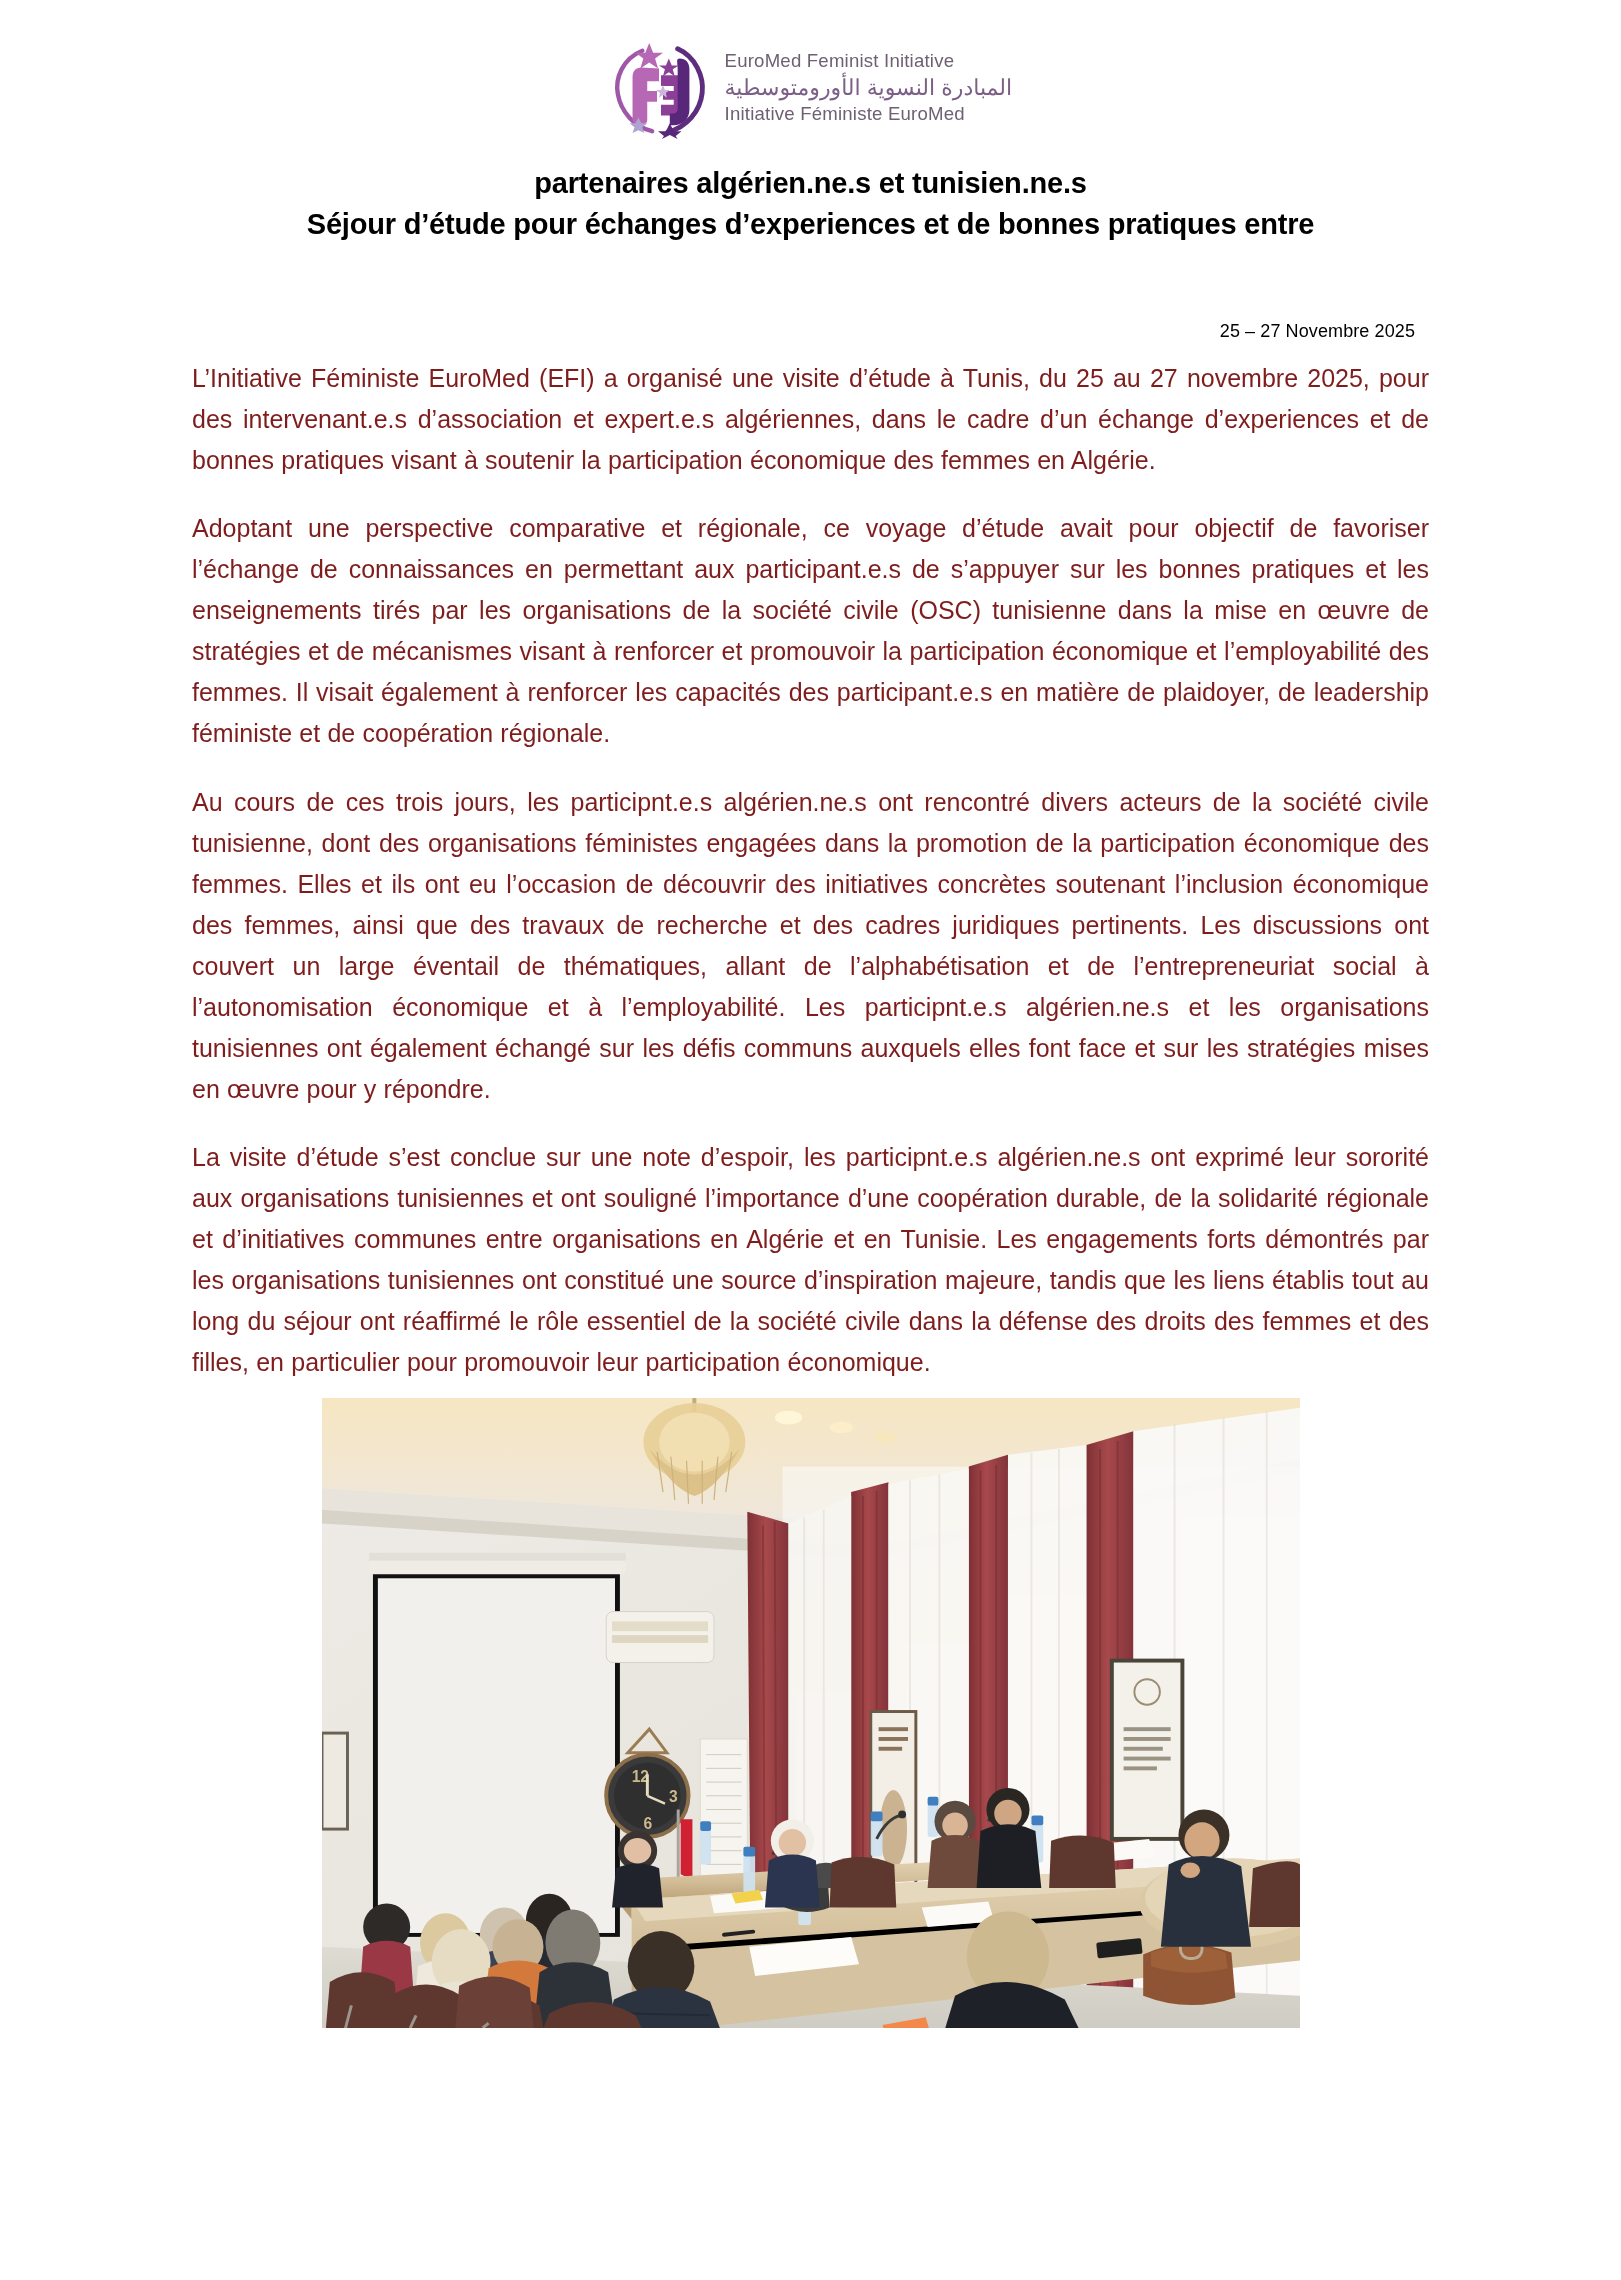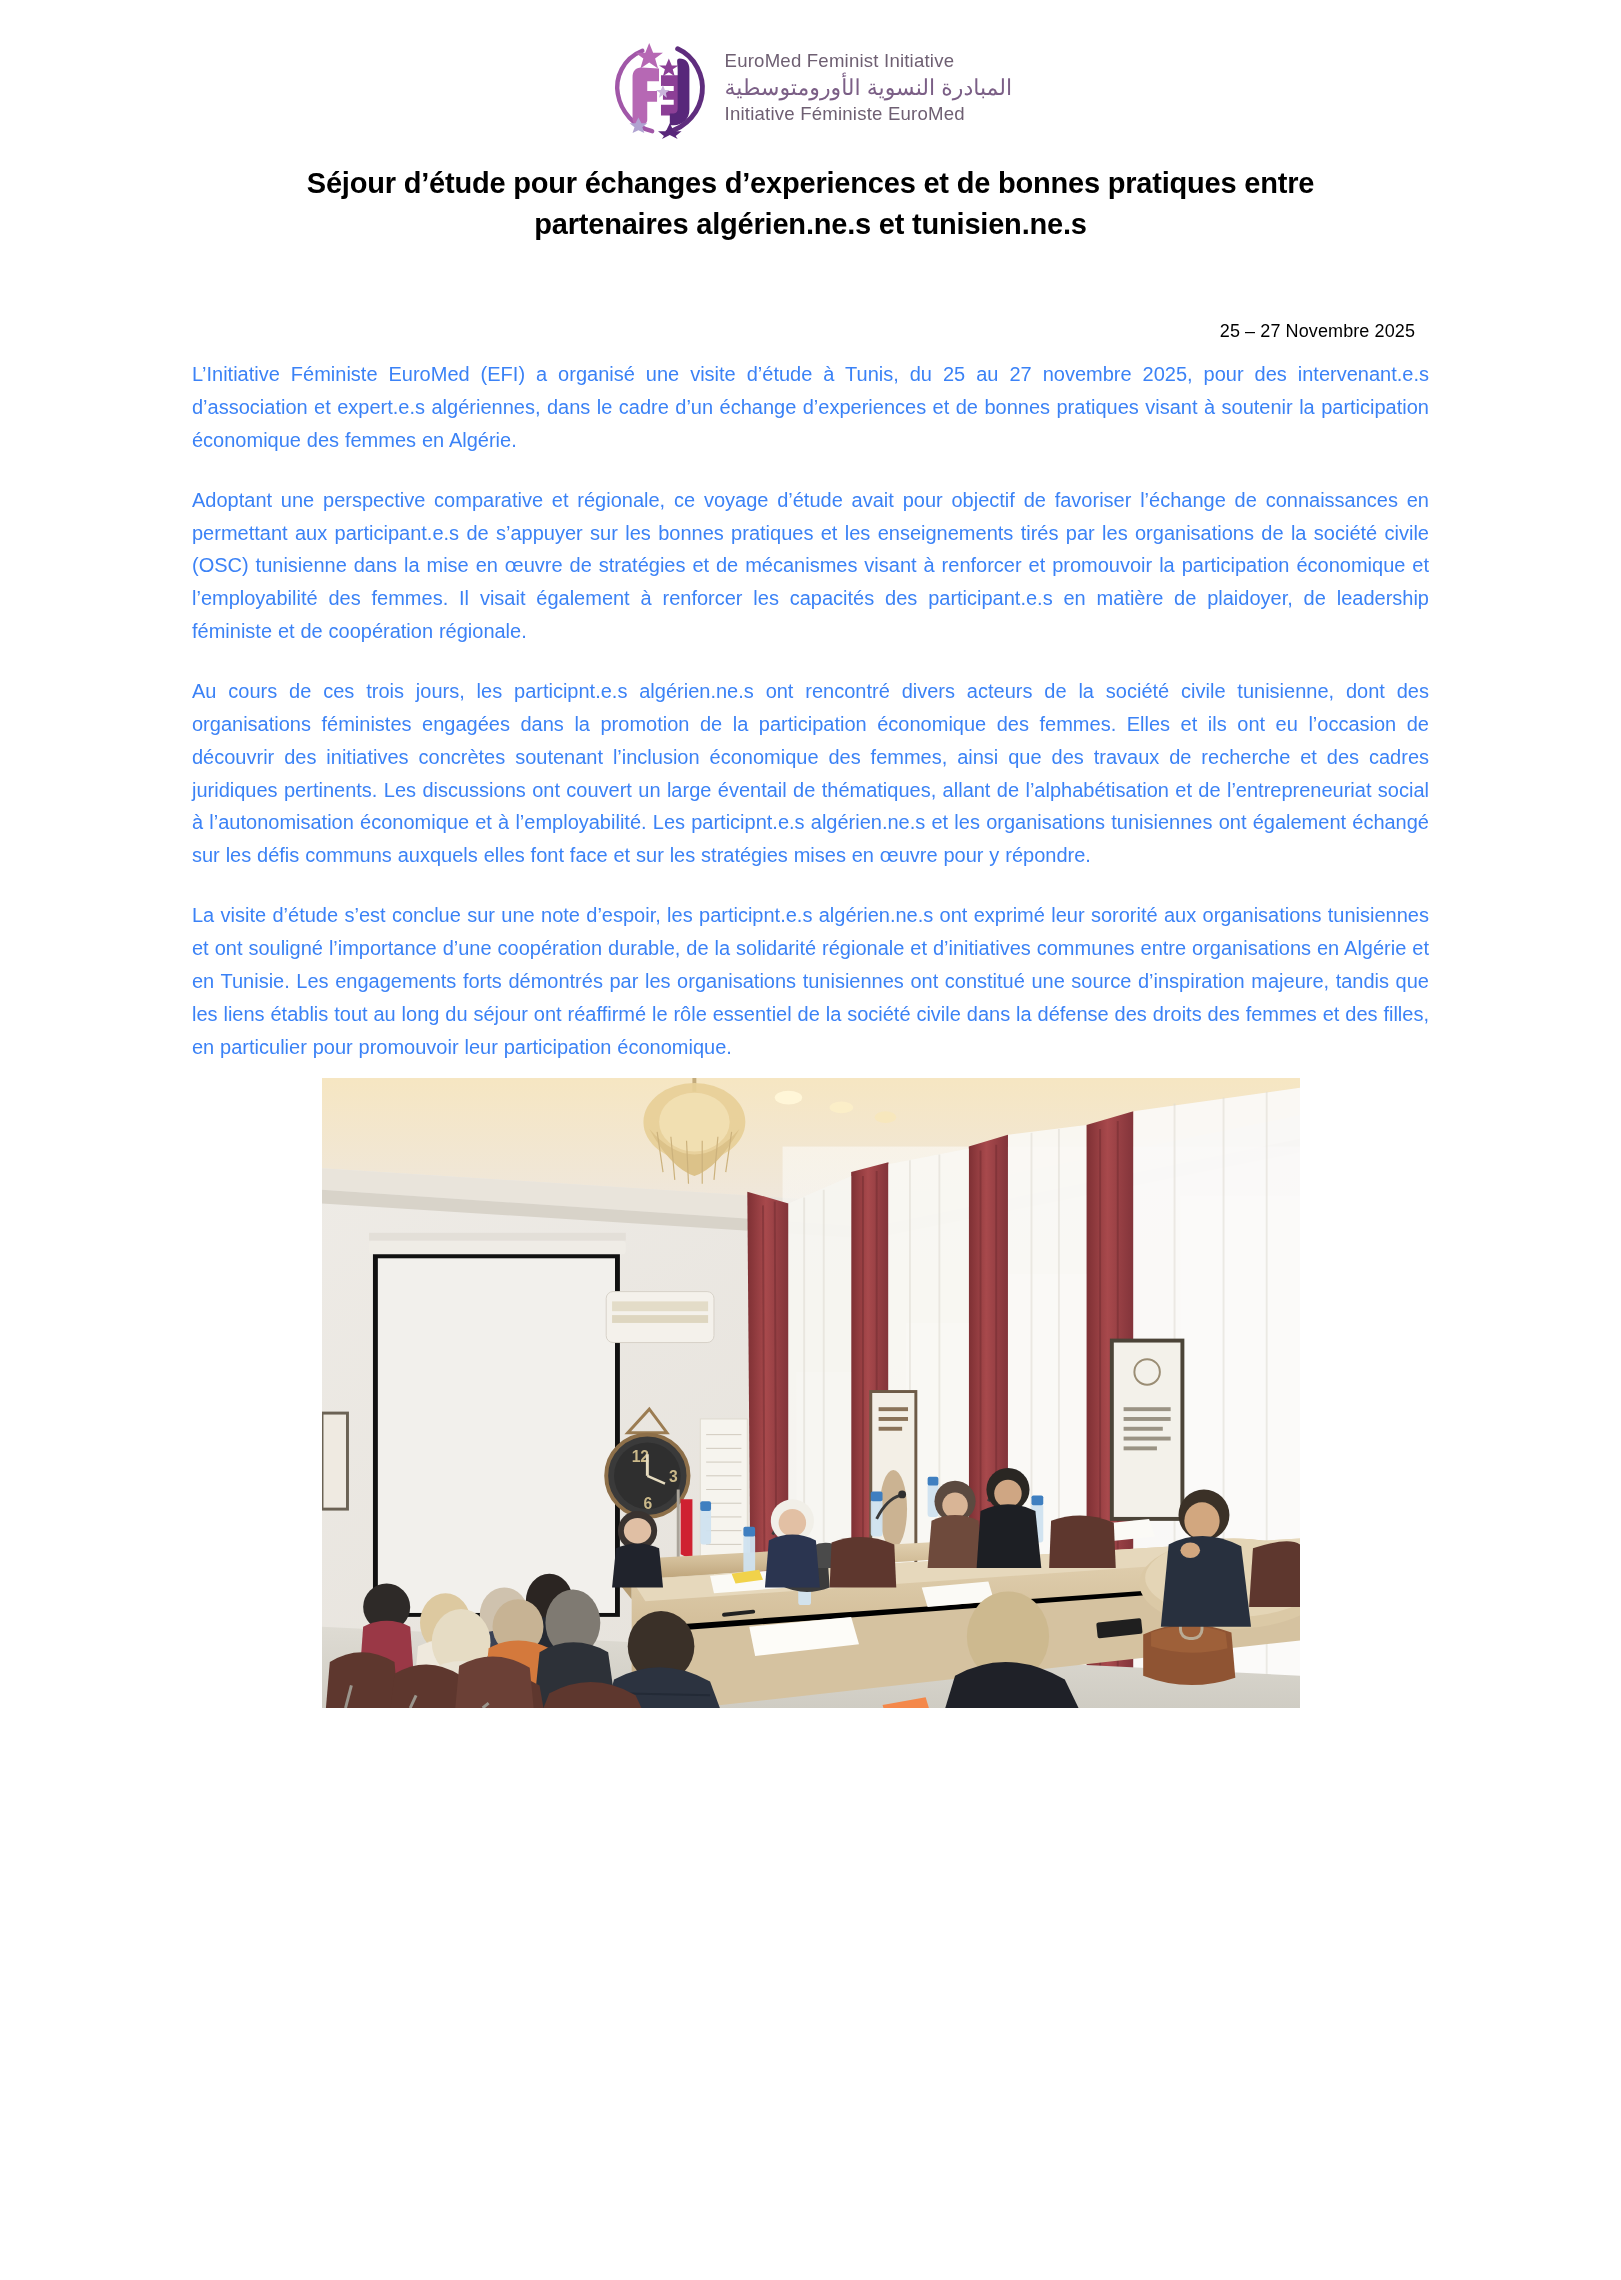--- a/index.html
+++ b/index.html
@@ -75,24 +75,24 @@
   }
 
   
   .body-wrap {
     margin: 0 auto;
     width: 1237px;
     padding-left: 0px;
   }
   p.para {
     text-align: justify;
-    font-size: 20px;
+    font-size: 25px;
     line-height: 1.64;
     margin: 0 0 27.4px 0;
-    color: #3b82f6;
+    color: #7f1d1d;
     hyphens: none;
     word-spacing: 0.3px;
   }
   p.para:first-of-type { margin-top: 15.7px; }
   p.para.last { margin-bottom: 15px; }
 
   
   .photo-wrap {
     margin: 0 auto;
     width: 978px;
@@ -133,22 +133,22 @@
     </span>
 
     <div class="logo-text">
       <span class="logo-line">EuroMed Feminist Initiative</span>
       <span class="logo-line ar">المبادرة النسوية الأورومتوسطية</span>
       <span class="logo-line">Initiative Féministe EuroMed</span>
     </div>
   </div>
 
   <h1 class="doc-title">
+    <span class="title-line">partenaires algérien.ne.s et tunisien.ne.s</span>
     <span class="title-line">Séjour d’étude pour échanges d’experiences et de bonnes pratiques entre</span>
-    <span class="title-line">partenaires algérien.ne.s et tunisien.ne.s</span>
   </h1>
 
   <div class="date-line">25 – 27 Novembre 2025</div>
 
   <div class="body-wrap">
     <p class="para">L’Initiative Féministe EuroMed (EFI) a organisé une visite d’étude à Tunis, du 25 au 27 novembre 2025, pour des intervenant.e.s d’association et expert.e.s algériennes, dans le cadre d’un échange d’experiences et de bonnes pratiques visant à soutenir la participation économique des femmes en Algérie.</p>
     <p class="para">Adoptant une perspective comparative et régionale, ce voyage d’étude avait pour objectif de favoriser l’échange de connaissances en permettant aux participant.e.s de s’appuyer sur les bonnes pratiques et les enseignements tirés par les organisations de la société civile (OSC) tunisienne dans la mise en œuvre de stratégies et de mécanismes visant à renforcer et promouvoir la participation économique et l’employabilité des femmes. Il visait également à renforcer les capacités des participant.e.s en matière de plaidoyer, de leadership féministe et de coopération régionale.</p>
     <p class="para">Au cours de ces trois jours, les participnt.e.s algérien.ne.s ont rencontré divers acteurs de la société civile tunisienne, dont des organisations féministes engagées dans la promotion de la participation économique des femmes. Elles et ils ont eu l’occasion de découvrir des initiatives concrètes soutenant l’inclusion économique des femmes, ainsi que des travaux de recherche et des cadres juridiques pertinents. Les discussions ont couvert un large éventail de thématiques, allant de l’alphabétisation et de l’entrepreneuriat social à l’autonomisation économique et à l’employabilité. Les participnt.e.s algérien.ne.s et les organisations tunisiennes ont également échangé sur les défis communs auxquels elles font face et sur les stratégies mises en œuvre pour y répondre.</p>
     <p class="para last">La visite d’étude s’est conclue sur une note d’espoir, les participnt.e.s algérien.ne.s ont exprimé leur sororité aux organisations tunisiennes et ont souligné l’importance d’une coopération durable, de la solidarité régionale et d’initiatives communes entre organisations en Algérie et en Tunisie. Les engagements forts démontrés par les organisations tunisiennes ont constitué une source d’inspiration majeure, tandis que les liens établis tout au long du séjour ont réaffirmé le rôle essentiel de la société civile dans la défense des droits des femmes et des filles, en particulier pour promouvoir leur participation économique.</p>
   </div>

